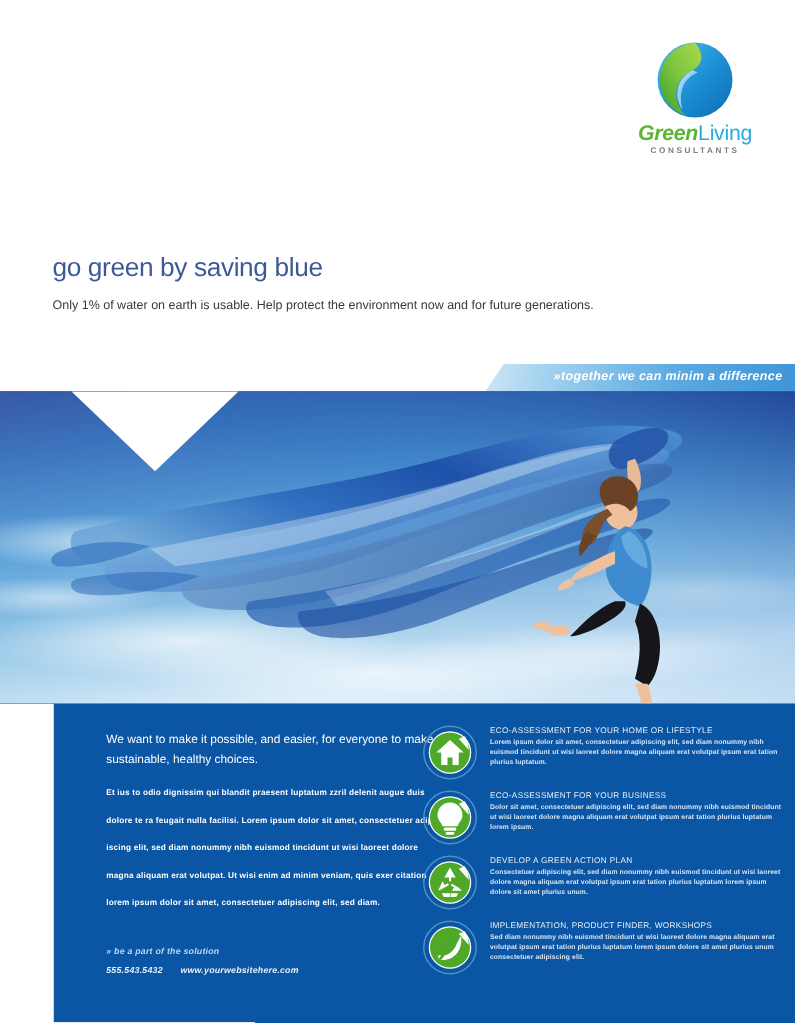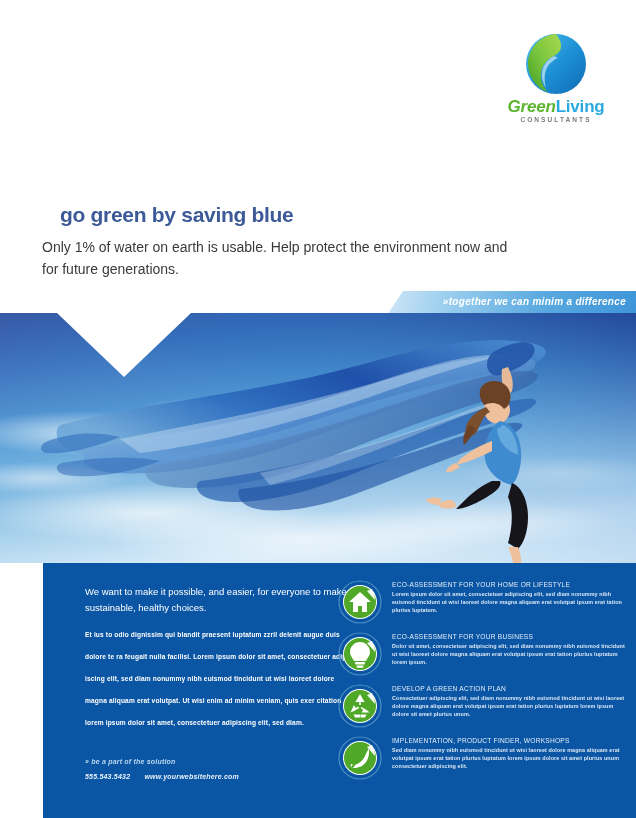--- a/index.html
+++ b/index.html
@@ -9,26 +9,26 @@
     font-family:"Liberation Sans", sans-serif;
     -webkit-font-smoothing:antialiased;
   }
   .page{position:relative;width:636px;height:818px;background:#fff;overflow:hidden;}
 
   
   .logo-block{position:absolute;left:496px;top:32px;width:120px;height:82px;}
   .logo-mark{position:relative;width:64px;height:64px;margin:0 auto 2px auto;}
   .logo-words{text-align:center;line-height:1;white-space:nowrap;}
   .logo-green{font-size:17px;font-weight:bold;color:#5cb531;letter-spacing:-0.2px;font-style:italic;}
-  .logo-living{font-size:17px;font-weight:bold;color:#2aa9e0;letter-spacing:-0.2px;margin-top:32px;}
+  .logo-living{font-size:17px;font-weight:normal;color:#2aa9e0;letter-spacing:-0.2px;margin-top:32px;}
   .logo-sub{display:block;margin-top:2px;font-size:6.5px;font-weight:bold;color:#7b7b7b;letter-spacing:2.1px;}
 
   
-  .headline{position:absolute;left:42px;top:203px;font-size:21px;font-weight:bold;color:#3d5a98;letter-spacing:-0.3px;margin-left:18px;}
-  .subhead{position:absolute;left:42px;top:237px;width:470px;font-size:14px;color:#3a3a3a;line-height:1.55;}
+  .headline{position:absolute;left:42px;top:203px;font-size:21px;font-weight:normal;color:#3d5a98;letter-spacing:-0.3px;}
+  .subhead{position:absolute;left:42px;top:237px;width:470px;font-size:10px;color:#3a3a3a;line-height:1.55;}
 
   
   .tagline{
     position:absolute;left:387px;top:291px;width:249px;height:24px;
     background:linear-gradient(100deg,#cfe6f7 0%,#9fd0ef 22%,#5aa9e0 62%,#3e95d8 100%);
     clip-path:polygon(16px 0, 249px 0, 249px 24px, 0 24px);
   }
   .tagline-text{
     position:absolute;right:10px;top:5px;
     font-size:10px;font-style:italic;font-weight:bold;color:#ffffff;

